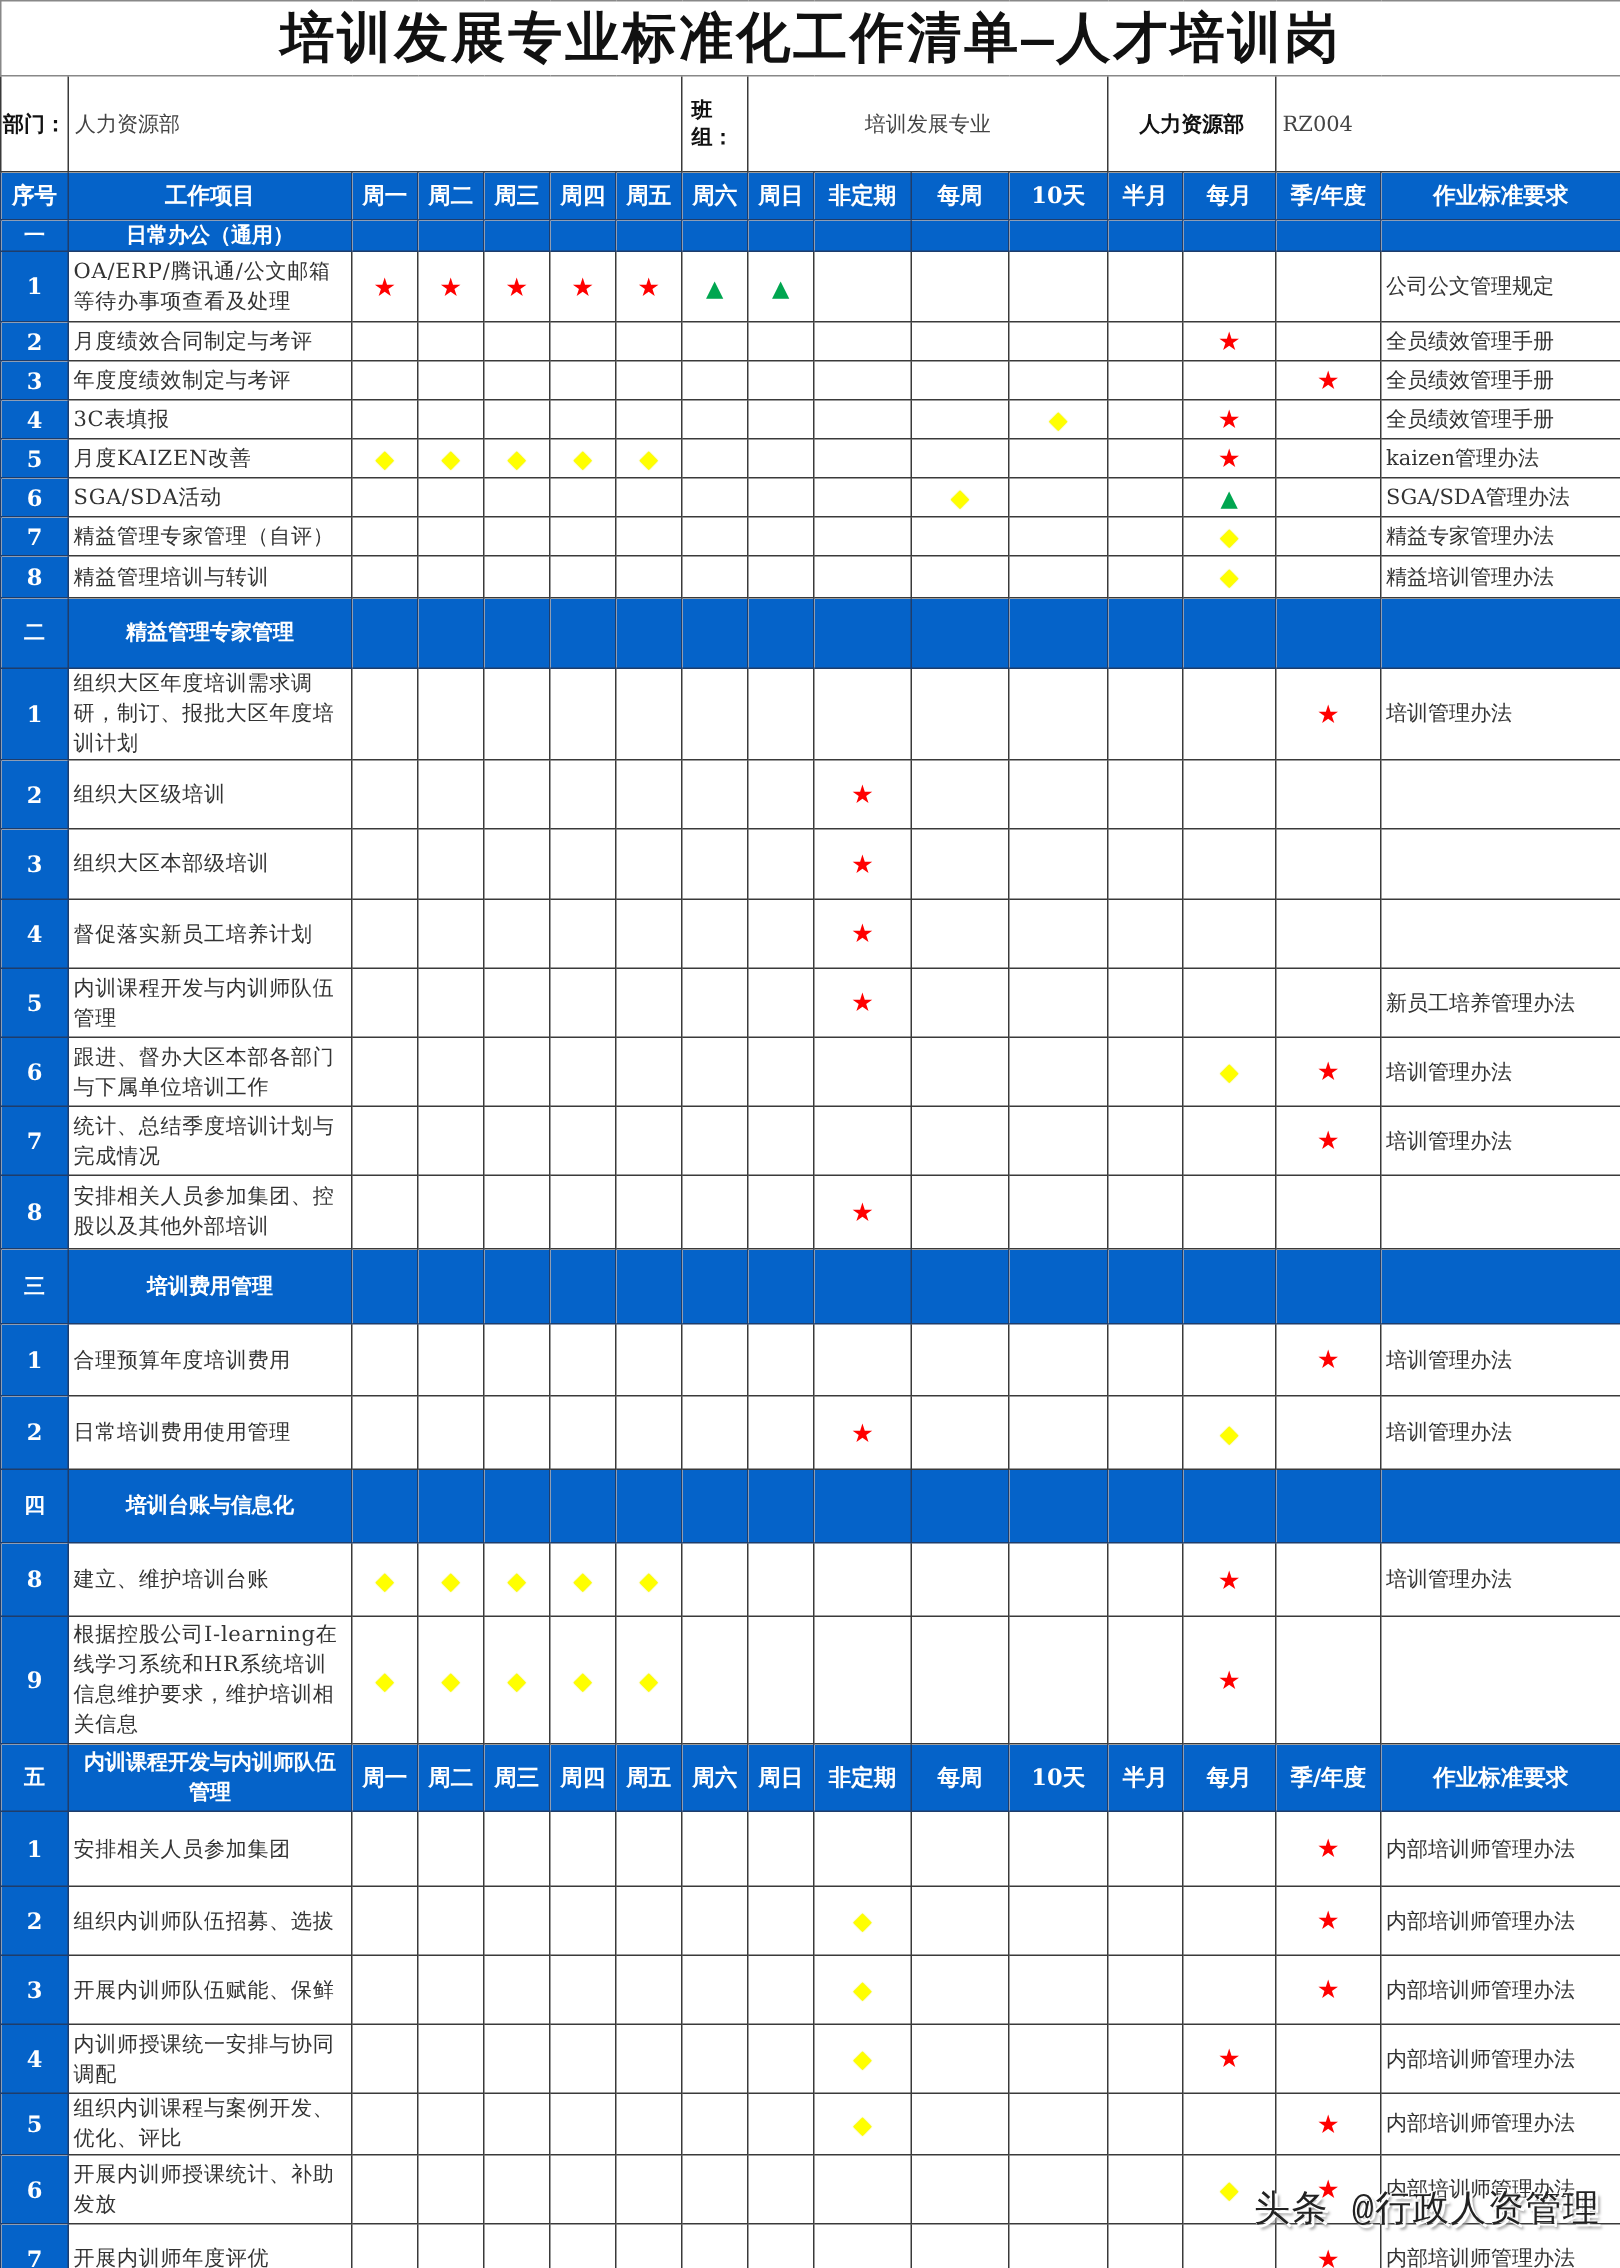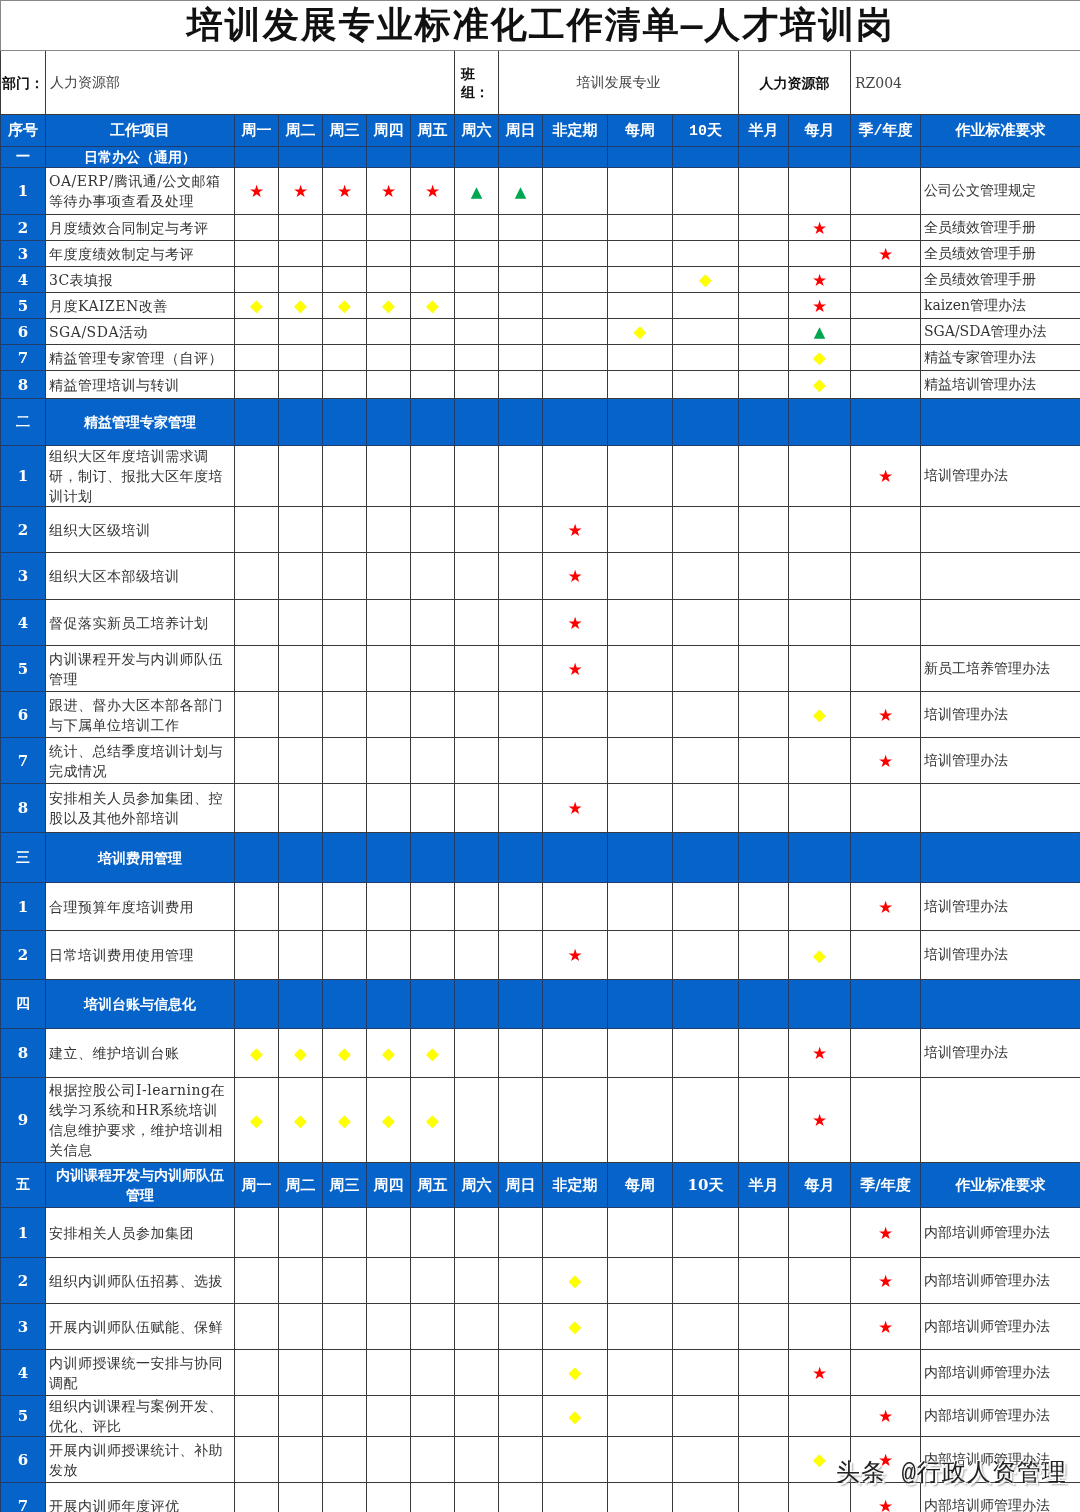--- a/index.html
+++ b/index.html
@@ -5,21 +5,21 @@
   * { box-sizing: border-box; margin: 0; padding: 0; }
   html, body { width: 1080px; height: 1512px; background: #fff; overflow: hidden; }
   body { font-family: "DejaVu Serif", "Liberation Serif", serif; color: #333; position: relative; }
   table { border-collapse: collapse; table-layout: fixed; width: 1080px; position: absolute; left: 0; top: 0; }
   td { border: 1px solid #3a3a3a; overflow: hidden; vertical-align: middle; padding: 0; }
   .title-cell { font-family: Liberation Mono, monospace; font-weight: bold; font-size: 36px; color: #111; text-align: center; letter-spacing: 2px; border-color: #888; }
   .info-label { font-weight: bold; font-size: 14px; color: #111; text-align: center; line-height: 18px; }
   .info-label.left { text-align: left; padding-left: 6px; }
   .info-value { font-size: 14px; color: #444; padding-left: 4px; margin-top: 44px; }
   .info-value.center { text-align: center; padding-left: 0; }
-  .hdr td { background: #0563c9; color: #fff; font-weight: bold; font-size: 15px; text-align: center; border-color: #1f3d6b; font-family: Liberation Mono, monospace; }
+  .hdr td { background: #0563c9; color: #fff; font-weight: bold; font-size: 15px; text-align: center; border-color: #1f3d6b; }
   .sec td { background: #0563c9; color: #fff; font-weight: bold; font-size: 14px; text-align: center; border-color: #1f3d6b; }
   .sec td.sec-title { line-height: 20px; padding: 0 6px; }
   td.num { background: #0563c9; color: #fff; font-weight: bold; font-size: 15px; text-align: center; border-color: #1f3d6b; }
   td.item { font-size: 14px; color: #333; padding: 0 3px; line-height: 20px; letter-spacing: 0.5px; word-break: break-all; margin-top: 15px; }
   td.mark { text-align: center; font-size: 16px; }
   td.std { font-size: 14px; color: #333; padding-left: 3px; white-space: nowrap; }
   .star { color: #ff0000; font-size: 17px; }
   .tri { color: #00a650; font-size: 15px; }
   .dia { color: #ffff00; font-size: 16px; text-shadow: 0 0 1px #e6e600; }
   .watermark { position: absolute; left: 800px; top: 1456px; font-family: Liberation Mono, monospace; font-size: 24px; color: #222; text-shadow: 2px 2px 0 #fff, -1px -1px 0 #fff, 3px 3px 2px #999; letter-spacing: 1px; margin-left: 36px; }

